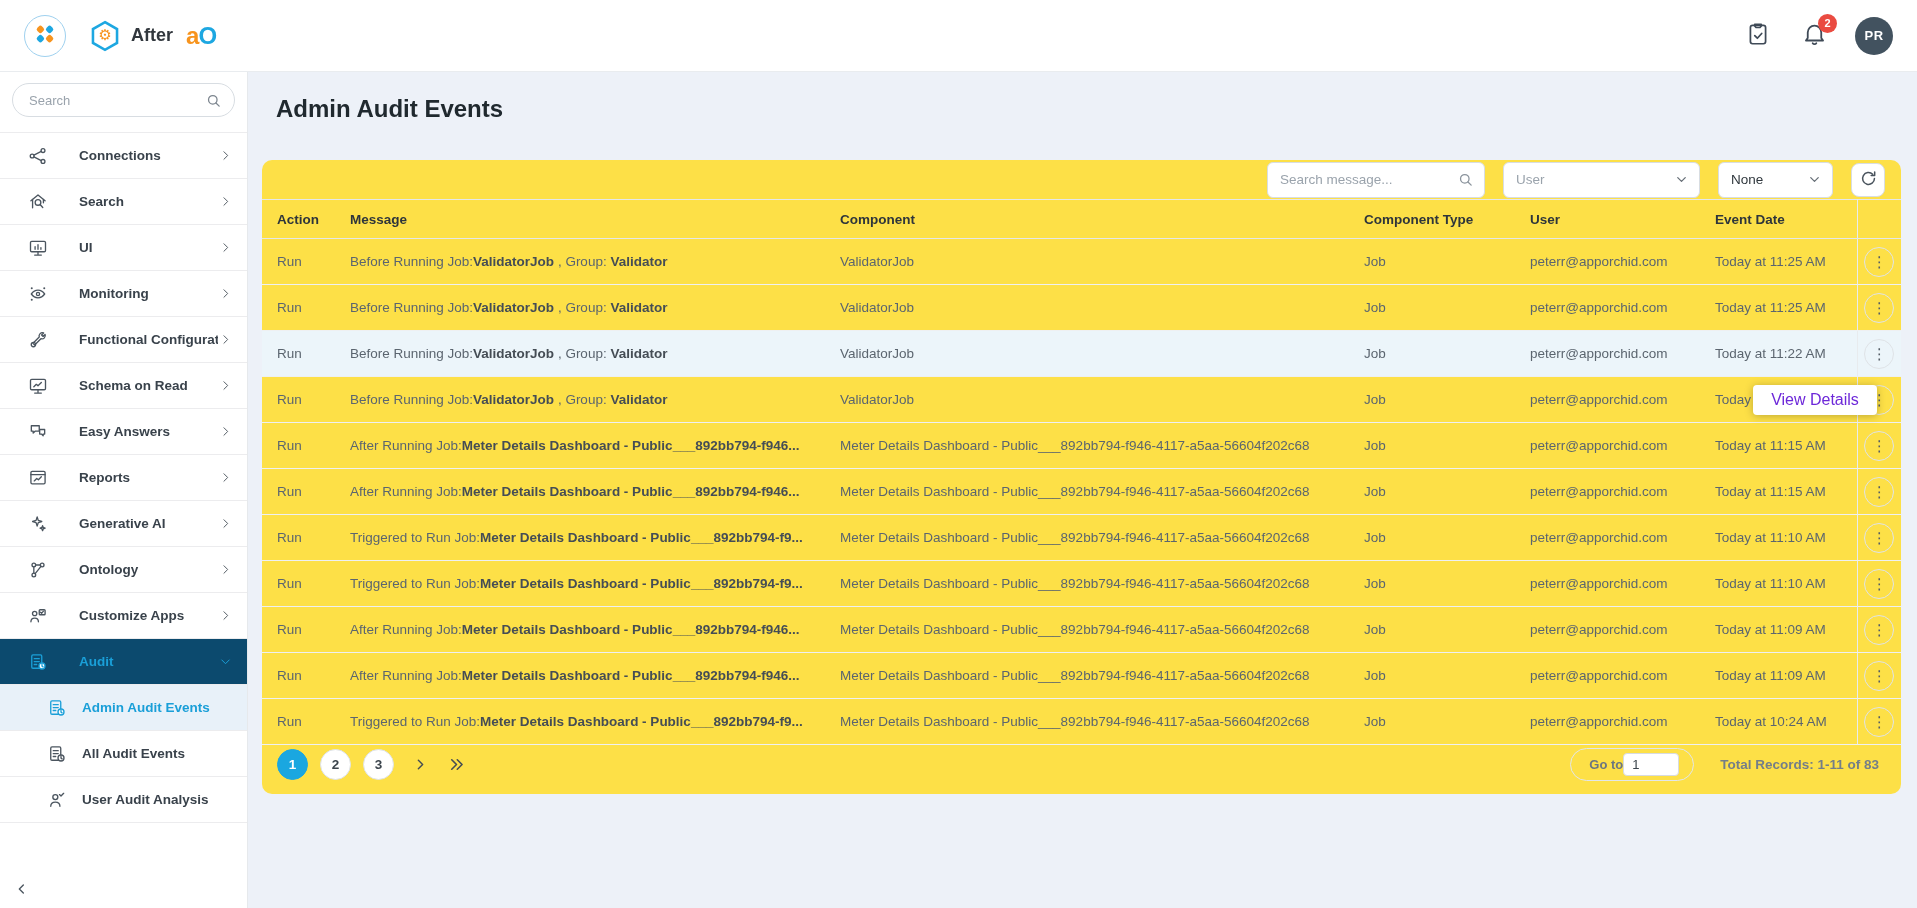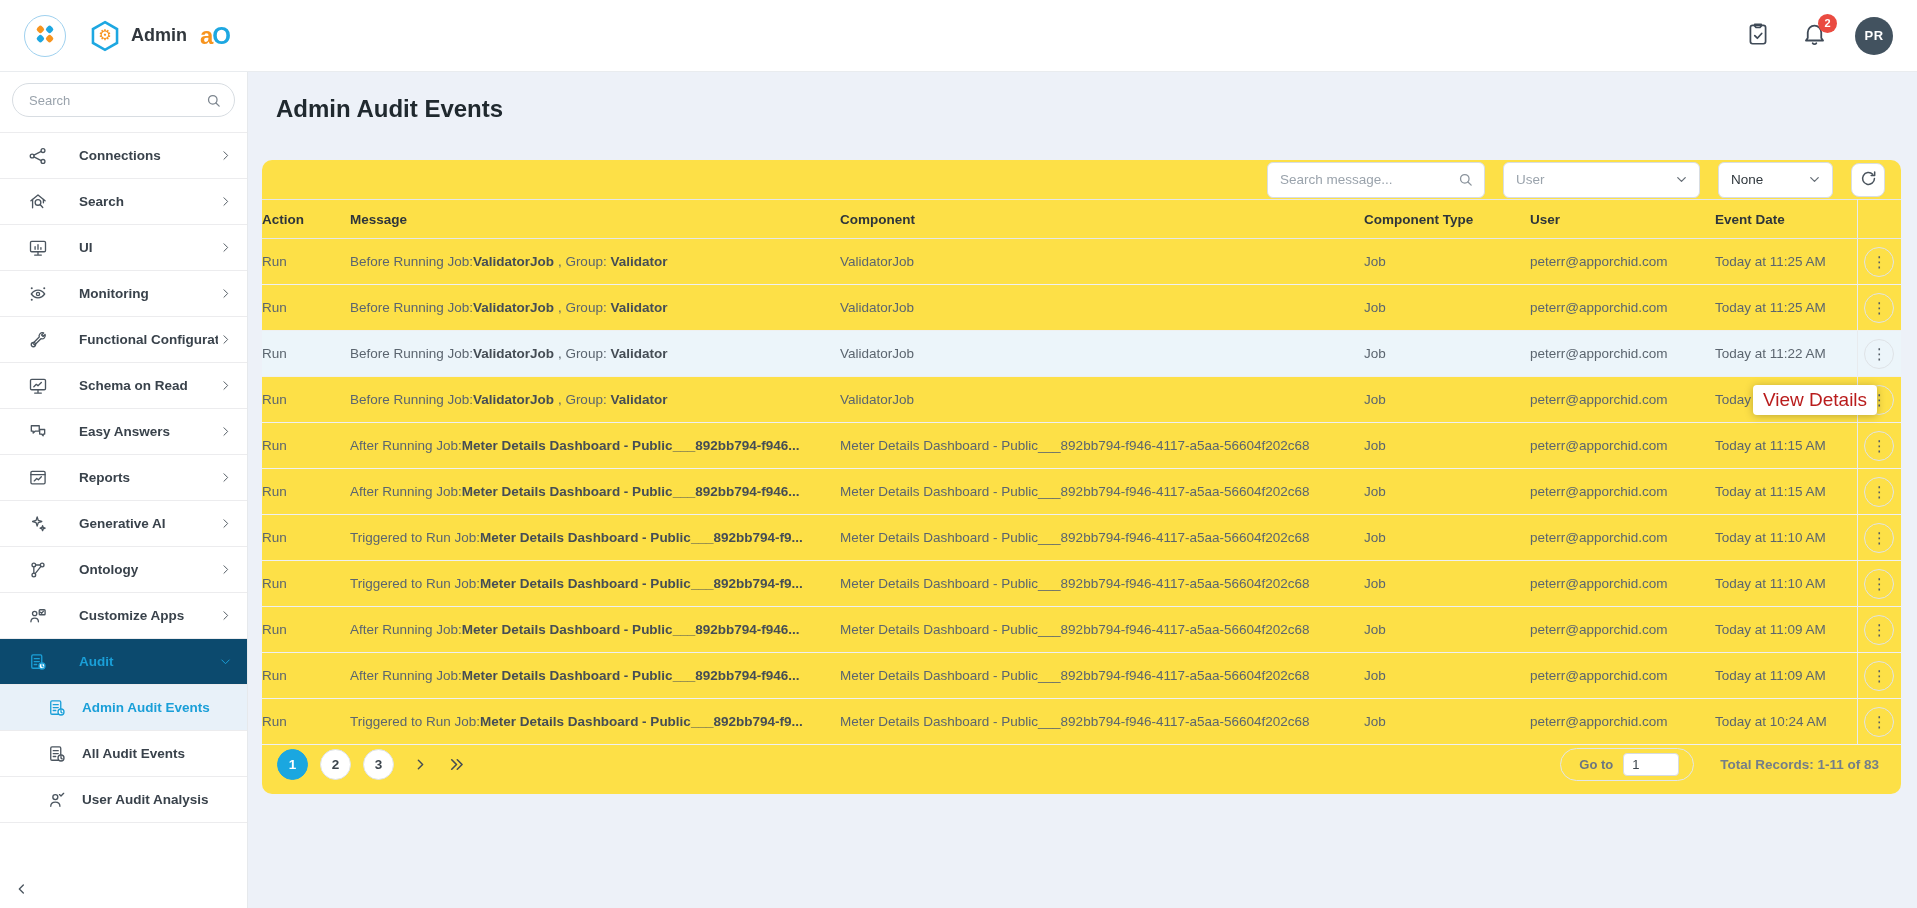--- a/index.html
+++ b/index.html
@@ -57,40 +57,40 @@
 .f-select .chev{color:#666e76;display:flex}
 .sel-user{width:197px}
 .sel-user .val{color:#9aa3ac}
 .sel-sort{width:115px}
 .sel-sort .val{color:#2f373d;font-weight:400}
 .refresh-btn{width:34px;height:34px;border:1px solid #d8dde2;border-radius:8px;background:#fff;display:flex;align-items:center;justify-content:center;color:#49535d;cursor:pointer}
 
 table{width:1639px;border-collapse:collapse;table-layout:fixed;border-top:1px solid #e4e7ea}
 th{height:39px;text-align:left;font-size:13.5px;font-weight:700;color:#2e353b;border-bottom:1px solid #e4e7ea;white-space:nowrap}
 td{height:46px;font-size:13.5px;color:#5b656f;border-bottom:1px solid #eef0f2;white-space:nowrap;overflow:hidden;padding-right:8px}
-.c1{}
+.c1{padding-left:15px}
 tr.hl td{background:#ecf5fa}
 .c-msg .b{font-weight:700;color:#454d55}
 .c-kebab{border-left:1px solid #e8ebee !important;text-align:center;padding-right:0 !important}
 th.c-kebab{border-left:1px solid #e8ebee}
 .kebab{width:30px;height:30px;border-radius:50%;border:1px solid #dfe3e7;background:transparent;display:inline-flex;align-items:center;justify-content:center;cursor:pointer;color:#555e66;font-size:15px;line-height:1}
 
 .pagerow{margin-top:auto;height:72px;display:flex;align-items:center;justify-content:space-between;padding:0 22px 10px 15px}
 .pages{display:flex;align-items:center;gap:12px}
 .pg{width:31px;height:31px;border-radius:50%;display:flex;align-items:center;justify-content:center;font-size:13.5px;font-weight:700;cursor:pointer;border:1px solid #dfe3e6;background:#fff;color:#3c454d}
 .pg.active{background:#1aa7e0;border-color:#1aa7e0;color:#fff}
 .pgnav{color:#454d54;display:flex;align-items:center;cursor:pointer;margin-left:6px}
 .pager-right{display:flex;align-items:center;gap:26px}
-.goto{height:33px;border:1px solid #e2e6e9;border-radius:17px;display:flex;align-items:center;gap:10px;padding:0 14px 0 18px}
+.goto{height:33px;border:1px solid #e2e6e9;border-radius:17px;display:flex;align-items:center;padding:0 14px 0 18px}
 .goto .gl{font-size:13px;color:#6b7680;font-weight:700}
 .goto input{width:56px;height:23px;border:1px solid #d7dbe0;border-radius:4px;font-size:13px;color:#3c454d;padding:0 8px;outline:none;font-family:"Liberation Sans",sans-serif}
 .totals{font-size:13.5px;font-weight:700;color:#747e88}
 
 .ctx-menu{position:fixed;left:1753px;top:385px;width:124px;height:30px;background:#fff;border-radius:4px;box-shadow:0 1px 8px rgba(0,0,0,.25);display:flex;align-items:center;justify-content:center;z-index:20}
-.ctx-item{font-size:19px;color:#b91c1c;cursor:pointer}
+.ctx-item{font-size:16px;color:#6d28d9;cursor:pointer}
 </style>
 </head>
 <body>
 
 <div class="header">
   <div class="h-left">
     <div class="launcher">
       <span>
         <svg width="24" height="24" viewBox="0 0 24 24">
             <g transform="rotate(45 12 12)">
@@ -102,21 +102,21 @@
           </svg>
       </span>
     </div>
     <div class="brandgrp">
       <span class="hexwrap">
         <svg width="34" height="34" viewBox="0 0 24 24" fill="none" stroke="#1da7e1" stroke-width="1.8">
           <polygon points="12,2.2 20.5,7.1 20.5,16.9 12,21.8 3.5,16.9 3.5,7.1"></polygon>
         </svg>
         <span class="hexgear">⚙</span>
       </span>
-      <span class="app-title">Admin</span>
+      <span class="app-title">After</span>
       <span class="ao"><span class="a">a</span><span class="o">O</span></span>
     </div>
   </div>
   <div class="h-right">
     <div class="hicon">
       <span>
         <svg width="26" height="26" viewBox="0 0 24 24" fill="none" stroke="currentColor" stroke-width="1.6" stroke-linecap="round" stroke-linejoin="round">
           <rect x="5" y="4" width="14" height="17" rx="2"></rect>
           <path d="M9 4.5V3h6v1.5l-1.2 1.5h-3.6z"></path>
           <path d="M9 13.5l2.4 2.4 4-4.4"></path>

